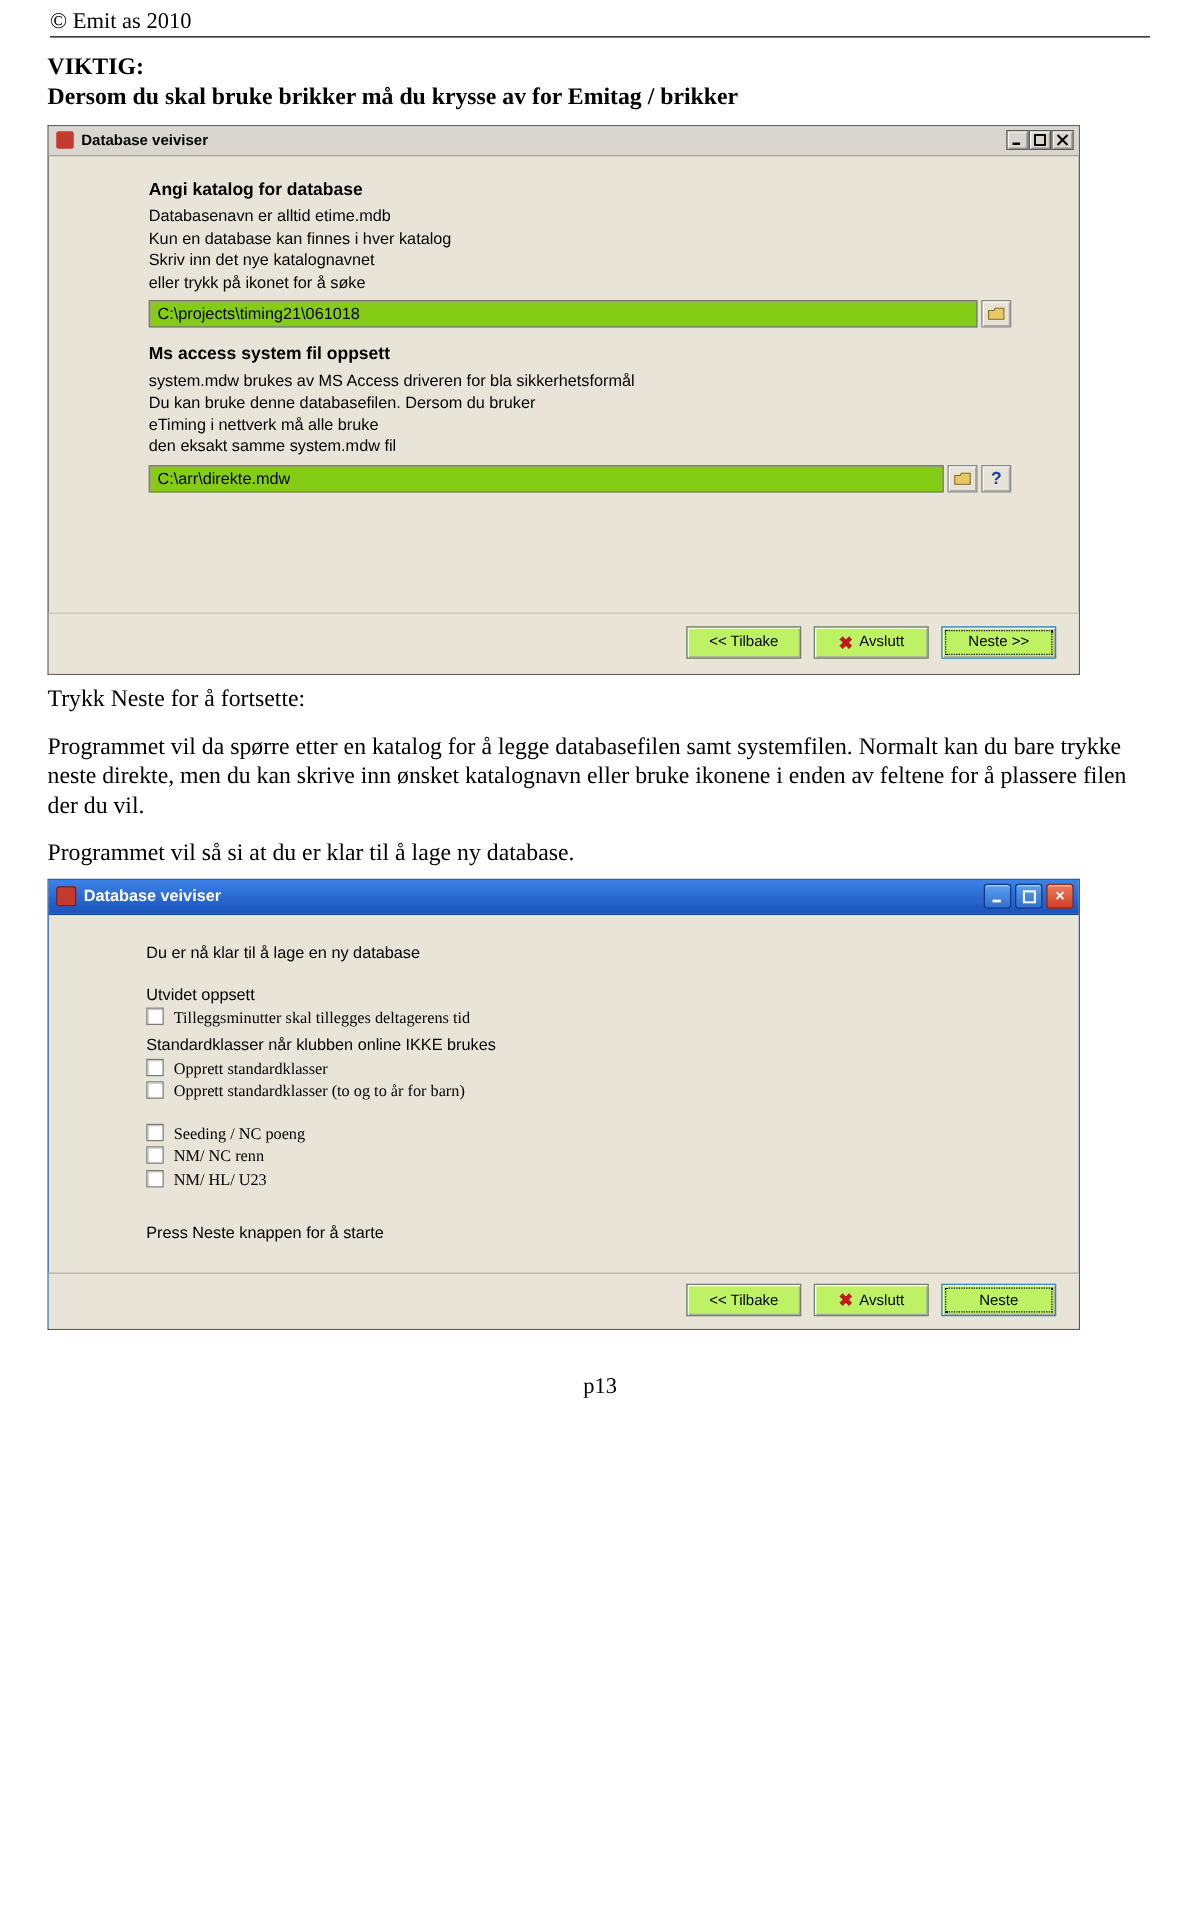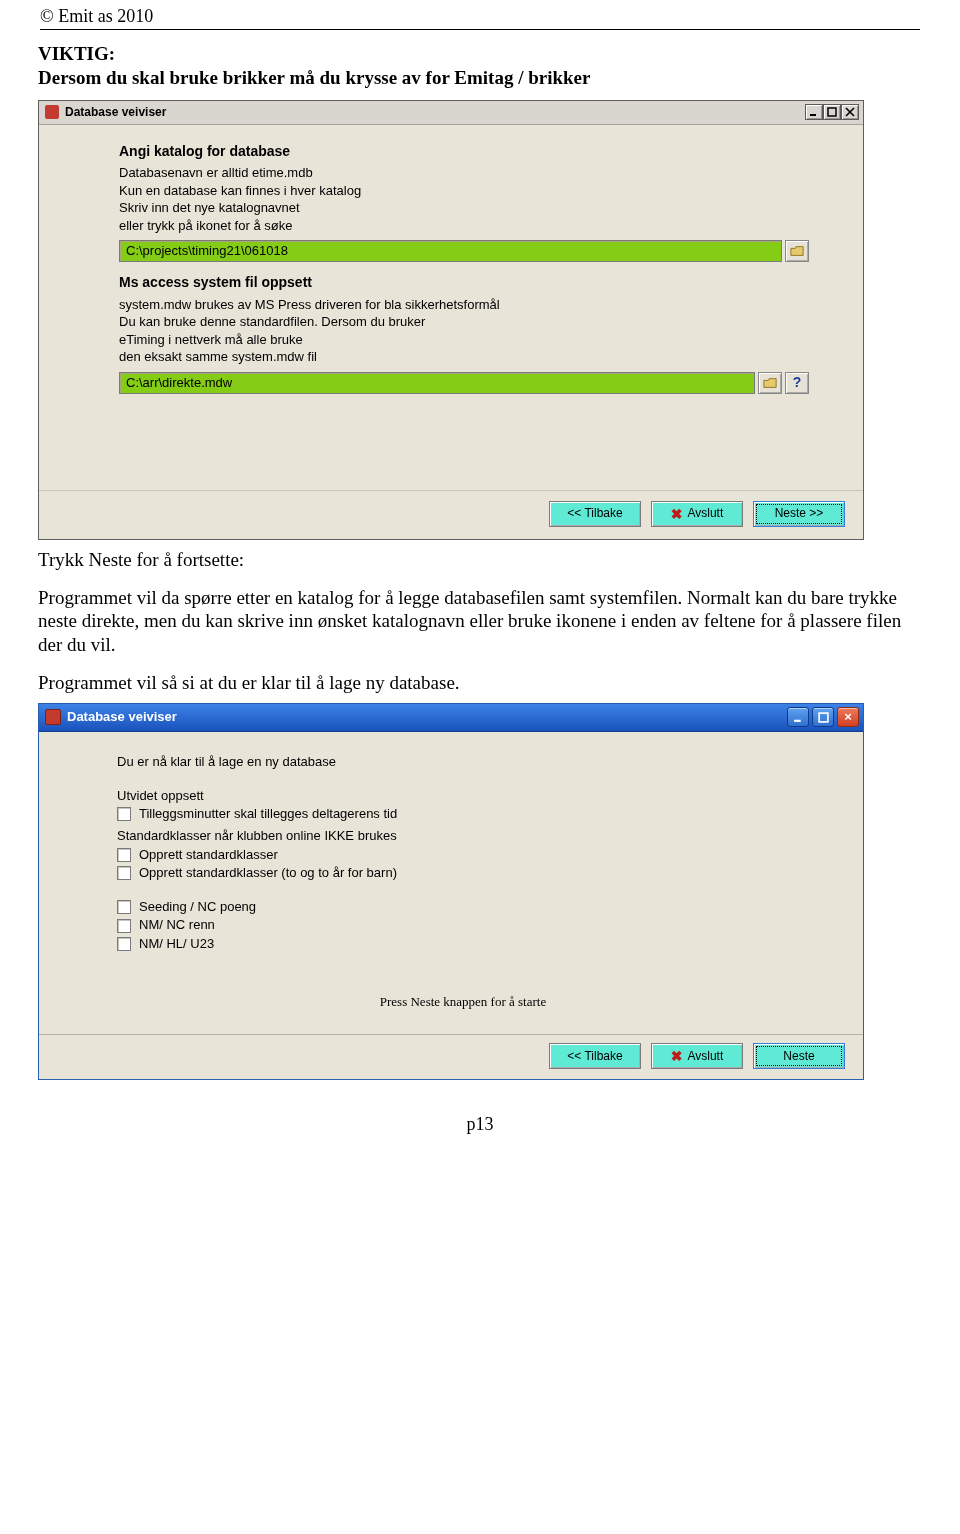--- a/index.html
+++ b/index.html
@@ -75,21 +75,21 @@
   }
   .btnrow2 {
     display: flex; justify-content: flex-end; gap: 10px;
     padding: 8px 18px 10px 0;
     border-top: 1px solid #b6b2a4;
     background: #e8e4d8;
   }
   .btn {
     min-width: 92px; height: 26px;
     border: 1px solid #7a7a7a;
-    background: #5eead4;
+    background: #bef264;
     box-shadow: inset 1px 1px 0 #fff, inset -1px -1px 0 #aaa;
     font-size: 12px;
     display: flex; align-items: center; justify-content: center;
     gap: 5px; cursor: pointer;
     padding: 0 8px;
   }
   .btn.focus { outline: 1px dotted #000; outline-offset: -4px; border: 1px solid #3c7dd8; }
   .xicon { color: #c11818; font-weight: bold; font-size: 14px; line-height: 1; }
 
   
@@ -151,31 +151,32 @@
     display: flex; align-items: center; justify-content: center;
     box-shadow: inset 0 1px 0 rgba(255,255,255,.5);
     cursor: pointer;
   }
   .xp-btn.close { background: linear-gradient(#f07a5a, #d04024); border-color: #8a2a12; }
   .xp-btn svg { width: 11px; height: 11px; }
   .xp-btn .x { color: #fff; font-weight: bold; font-size: 13px; }
 
   .win2 .inner2 { padding: 22px 54px 6px 78px; }
   .checkrow {
-    display: flex; align-items: center; gap: 8px; font-size: 13px;
+    display: flex; gap: 8px; font-size: 13px;
     margin: 2px 0;
+    font-family: Liberation Serif, serif;
   }
   .cb {
     width: 14px; height: 14px;
     border: 1px solid #7a7a7a;
     background: #fff;
     box-shadow: inset 1px 1px 0 #c8c6bc;
     cursor: pointer;
   }
-  .center-hint { text-align: center; margin: 42px 0 18px; font-size: 13px; font-family: Liberation Serif, serif; }
+  .center-hint { margin: 26px 0 18px; font-size: 13px; }
 
   .page-footer { text-align: center; font-size: 18px; padding: 22px 0 10px; }
 </style>
 </head>
 <body>
 
 <div class="page-header">© Emit as 2010</div>
 
 <div class="content">
   <div class="bold">VIKTIG:</div>
@@ -212,22 +213,22 @@
       <div class="pathbox-row">
         <div class="pathbox">C:\projects\timing21\061018</div>
         <div class="iconbtn">
           <svg viewBox="0 0 16 12">
               <path d="M1 3 L6 3 L7 1 L15 1 L15 11 L1 11 Z" fill="#e6c96a" stroke="#8a6a1a"></path>
             </svg>
         </div>
       </div>
 
       <div class="section-head">Ms access system fil oppsett</div>
-      <div class="txtline">system.mdw brukes av MS Press driveren for bla sikkerhetsformål</div>
-      <div class="txtline">Du kan bruke denne standardfilen. Dersom du bruker</div>
+      <div class="txtline">system.mdw brukes av MS Access driveren for bla sikkerhetsformål</div>
+      <div class="txtline">Du kan bruke denne databasefilen. Dersom du bruker</div>
       <div class="txtline">eTiming  i nettverk må alle bruke</div>
       <div class="txtline">den eksakt samme system.mdw fil</div>
       <div class="pathbox-row">
         <div class="pathbox">C:\arr\direkte.mdw</div>
         <div class="iconbtn">
           <svg viewBox="0 0 16 12">
               <path d="M1 3 L6 3 L7 1 L15 1 L15 11 L1 11 Z" fill="#e6c96a" stroke="#8a6a1a"></path>
             </svg>
         </div>
         <div class="iconbtn">

